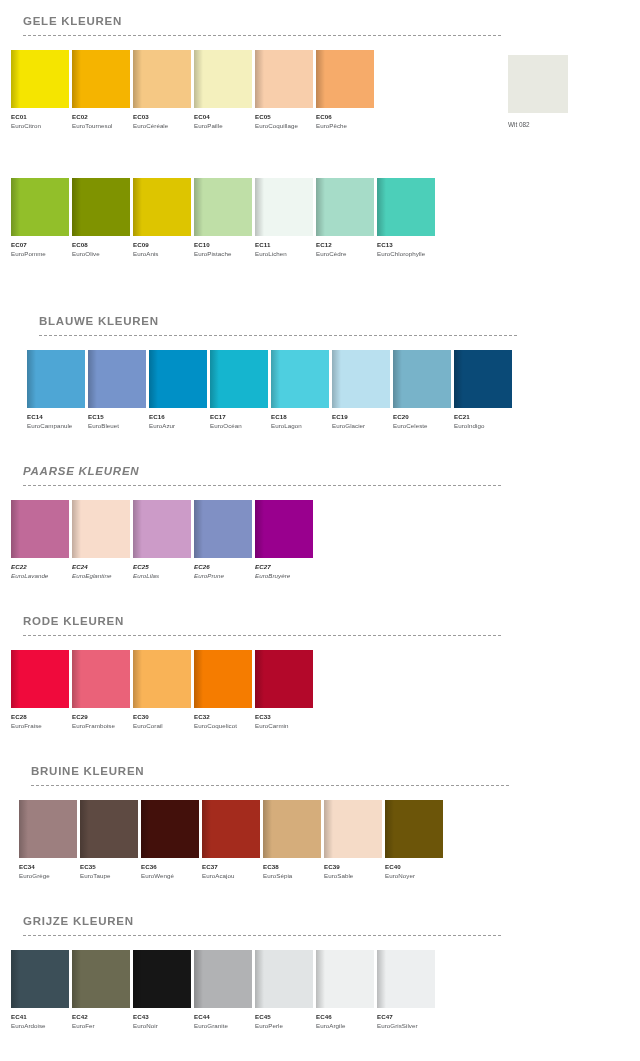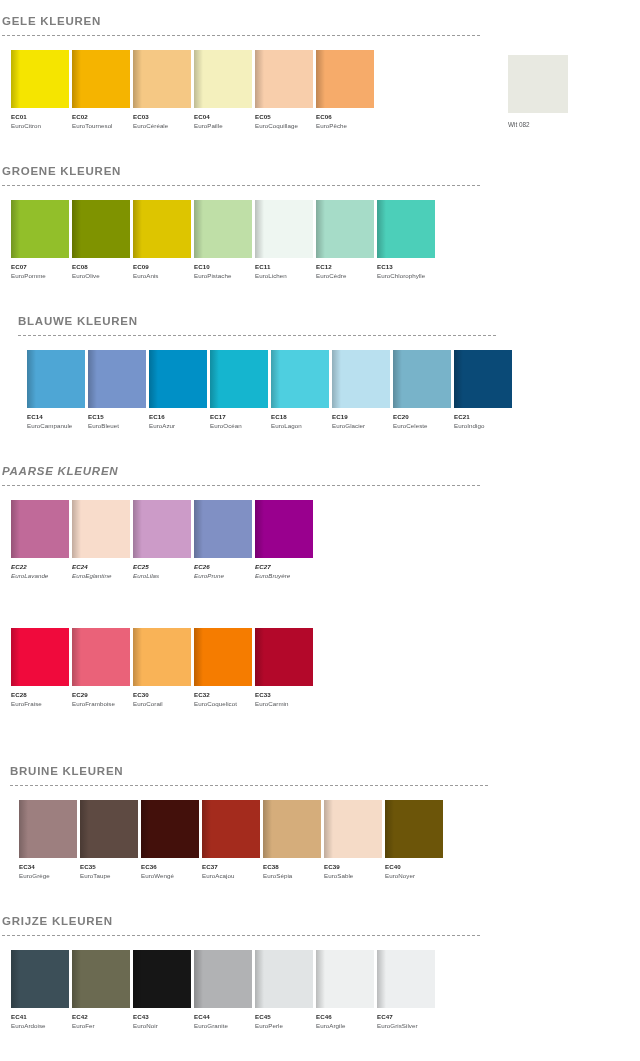--- a/index.html
+++ b/index.html
@@ -24,21 +24,21 @@
     padding: 0;
   }
 
   
   .section {
     position: relative;
     margin: 0 0 0 0;
     padding: 0 0 0 0;
   }
   .section-head {
-    padding: 0 0 0 2px;
+    padding: 0 0 0 23px;
   }
   .section-title {
     font-size: 11.5px;
     font-weight: bold;
     letter-spacing: 0.75px;
     color: #7d7d7d;
     line-height: 14px;
     margin: 0;
     text-transform: uppercase;
     white-space: nowrap;
@@ -153,24 +153,20 @@
             <div class="swatch-name">EuroCoquillage</div>
           </div>
           <div class="swatch">
             <div class="swatch-chip" style="--chip: #f6ab6a;"></div>
             <div class="swatch-code">EC06</div>
             <div class="swatch-name">EuroPêche</div>
           </div>
         </div>
       </div>
       <div class="section" style="position: absolute; left: 0px; top: 164px; width: 640px;">
-        <div class="section-head">
-          <div class="section-title">GROENE KLEUREN</div>
-          <div class="section-rule"></div>
-        </div>
         <div class="swatch-row">
           <div class="swatch">
             <div class="swatch-chip" style="--chip: #92bf2a;"></div>
             <div class="swatch-code">EC07</div>
             <div class="swatch-name">EuroPomme</div>
           </div>
           <div class="swatch">
             <div class="swatch-chip" style="--chip: #7f9300;"></div>
             <div class="swatch-code">EC08</div>
             <div class="swatch-name">EuroOlive</div>
@@ -277,20 +273,24 @@
             <div class="swatch-name">EuroPrune</div>
           </div>
           <div class="swatch">
             <div class="swatch-chip" style="--chip: #99008e;"></div>
             <div class="swatch-code">EC27</div>
             <div class="swatch-name">EuroBruyère</div>
           </div>
         </div>
       </div>
       <div class="section" style="position: absolute; left: 0px; top: 614px; width: 640px;">
+        <div class="section-head">
+          <div class="section-title">RODE KLEUREN</div>
+          <div class="section-rule"></div>
+        </div>
         <div class="swatch-row">
           <div class="swatch">
             <div class="swatch-chip" style="--chip: #f00a3c;"></div>
             <div class="swatch-code">EC28</div>
             <div class="swatch-name">EuroFraise</div>
           </div>
           <div class="swatch">
             <div class="swatch-chip" style="--chip: #ea6279;"></div>
             <div class="swatch-code">EC29</div>
             <div class="swatch-name">EuroFramboise</div>

